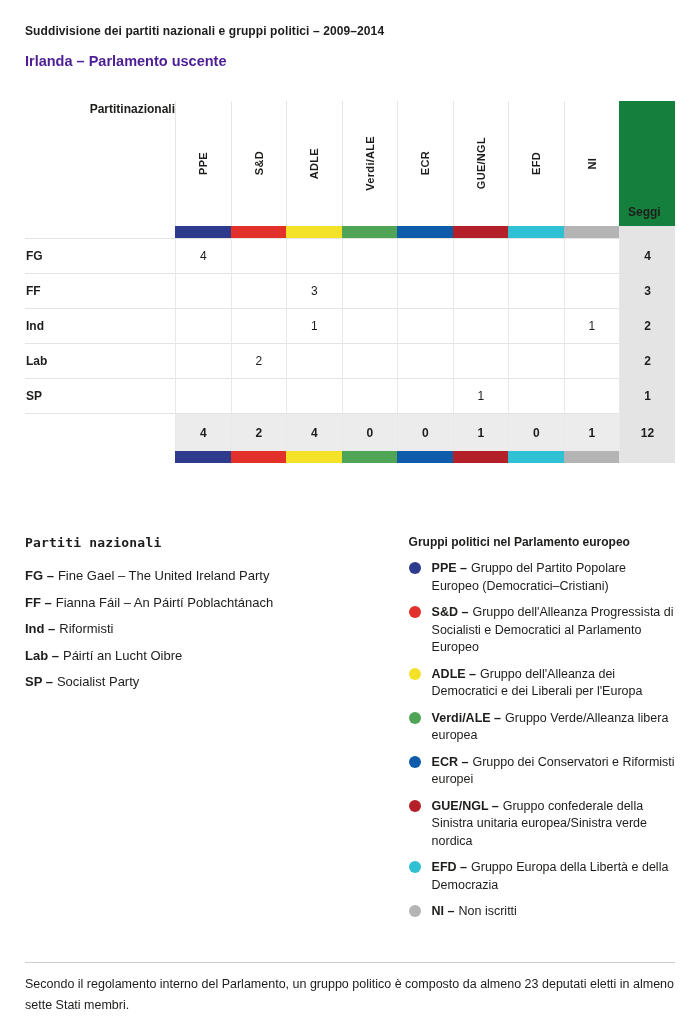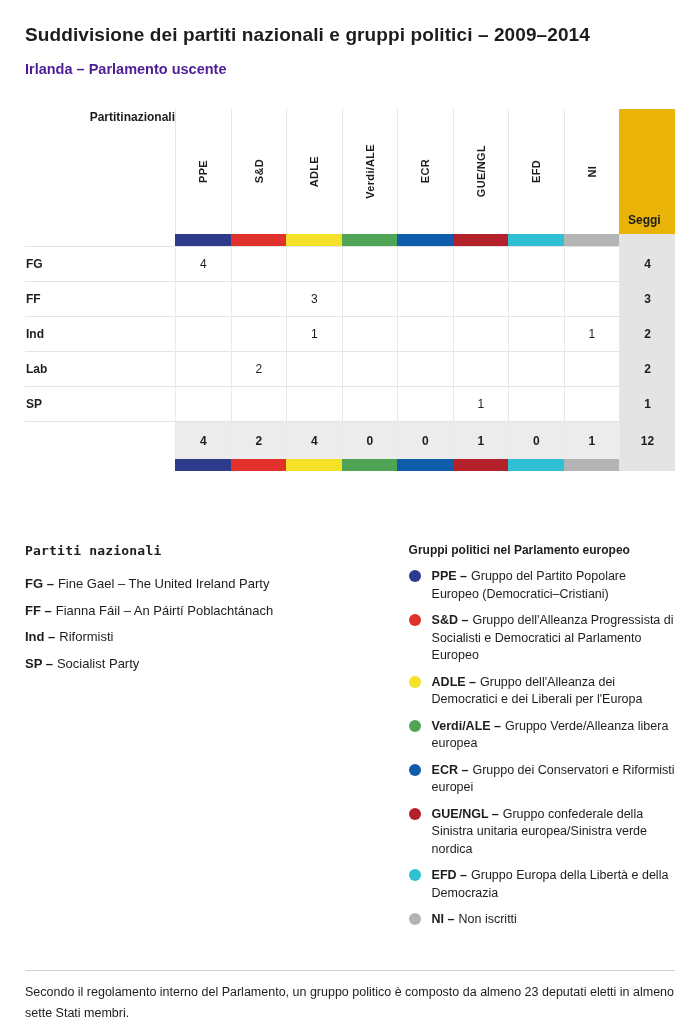--- a/index.html
+++ b/index.html
@@ -4,32 +4,32 @@
 <style>
   * { margin:0; padding:0; box-sizing:border-box; }
   html,body { background:#fff; }
   body {
     width:700px; min-height:1021px;
     font-family:"Liberation Sans", sans-serif;
     color:#1d1d1b;
   }
   .page { padding:24px 25px 14px; }
 
-  .title { font-size:19px; font-weight:bold; margin-bottom:15px; letter-spacing:0.1px; }
+  .title { font-size:12px; font-weight:bold; margin-bottom:15px; letter-spacing:0.1px; }
   .subtitle { font-size:14.5px; font-weight:bold; color:#4c1d95; margin-bottom:32px; }
 
   
   .table { width:650px; font-size:12px; }
   .grid-row { display:grid; grid-template-columns:150px repeat(8,1fr) 56px; }
 
   .thead { height:125px; }
   .corner { display:flex; justify-content:flex-end; padding-bottom:7px; font-weight:bold; font-size:12px; line-height:16px; }
   .gh { display:flex; align-items:center; justify-content:center; border-left:1px solid #e6e6e6; }
   .vtext { writing-mode:vertical-rl; transform:rotate(180deg); font-weight:bold; font-size:11px; letter-spacing:0.3px; white-space:nowrap; }
-  .seats-head { background:#eab308; display:flex; align-items:flex-end; padding:0 0 7px 9px; font-weight:bold; font-size:12px; }
+  .seats-head { background:#15803d; display:flex; align-items:flex-end; padding:0 0 7px 9px; font-weight:bold; font-size:12px; }
 
   .barrow { height:12px; }
   .bar { height:12px; }
   .sg-fill { background:#e4e4e4; }
 
   .trow { height:35px; border-top:1px solid #e4e4e4; }
   .plabel { font-weight:bold; line-height:35px; padding-left:1px; }
   .cell { text-align:center; line-height:35px; border-left:1px solid #e9e9e9; }
   .seat { background:#e4e4e4; font-weight:bold; text-align:center; line-height:35px; border-left:1px solid #e9e9e9; }
 
@@ -202,20 +202,21 @@
 
   </div>
 
   <div class="legends">
 
     <div class="legend-left">
       <h3>Partiti nazionali</h3>
       <div class="pitem"><span class="abbr">FG –</span><span>Fine Gael – The United Ireland Party</span></div>
       <div class="pitem"><span class="abbr">FF –</span><span>Fianna Fáil – An Páirtí Poblachtánach</span></div>
       <div class="pitem"><span class="abbr">Ind –</span><span>Riformisti</span></div>
+      <div class="pitem"><span class="abbr">Lab –</span><span>Páirtí an Lucht Oibre</span></div>
       <div class="pitem"><span class="abbr">SP –</span><span>Socialist Party</span></div>
     </div>
 
     <div class="legend-right">
       <h4>Gruppi politici nel Parlamento europeo</h4>
       <div class="gitem">
         <span class="dot" style="background-color: rgb(46, 58, 140);"></span>
         <span><span class="abbr">PPE –</span><span>Gruppo del Partito Popolare Europeo (Democratici–Cristiani)</span></span>
       </div>
       <div class="gitem">

